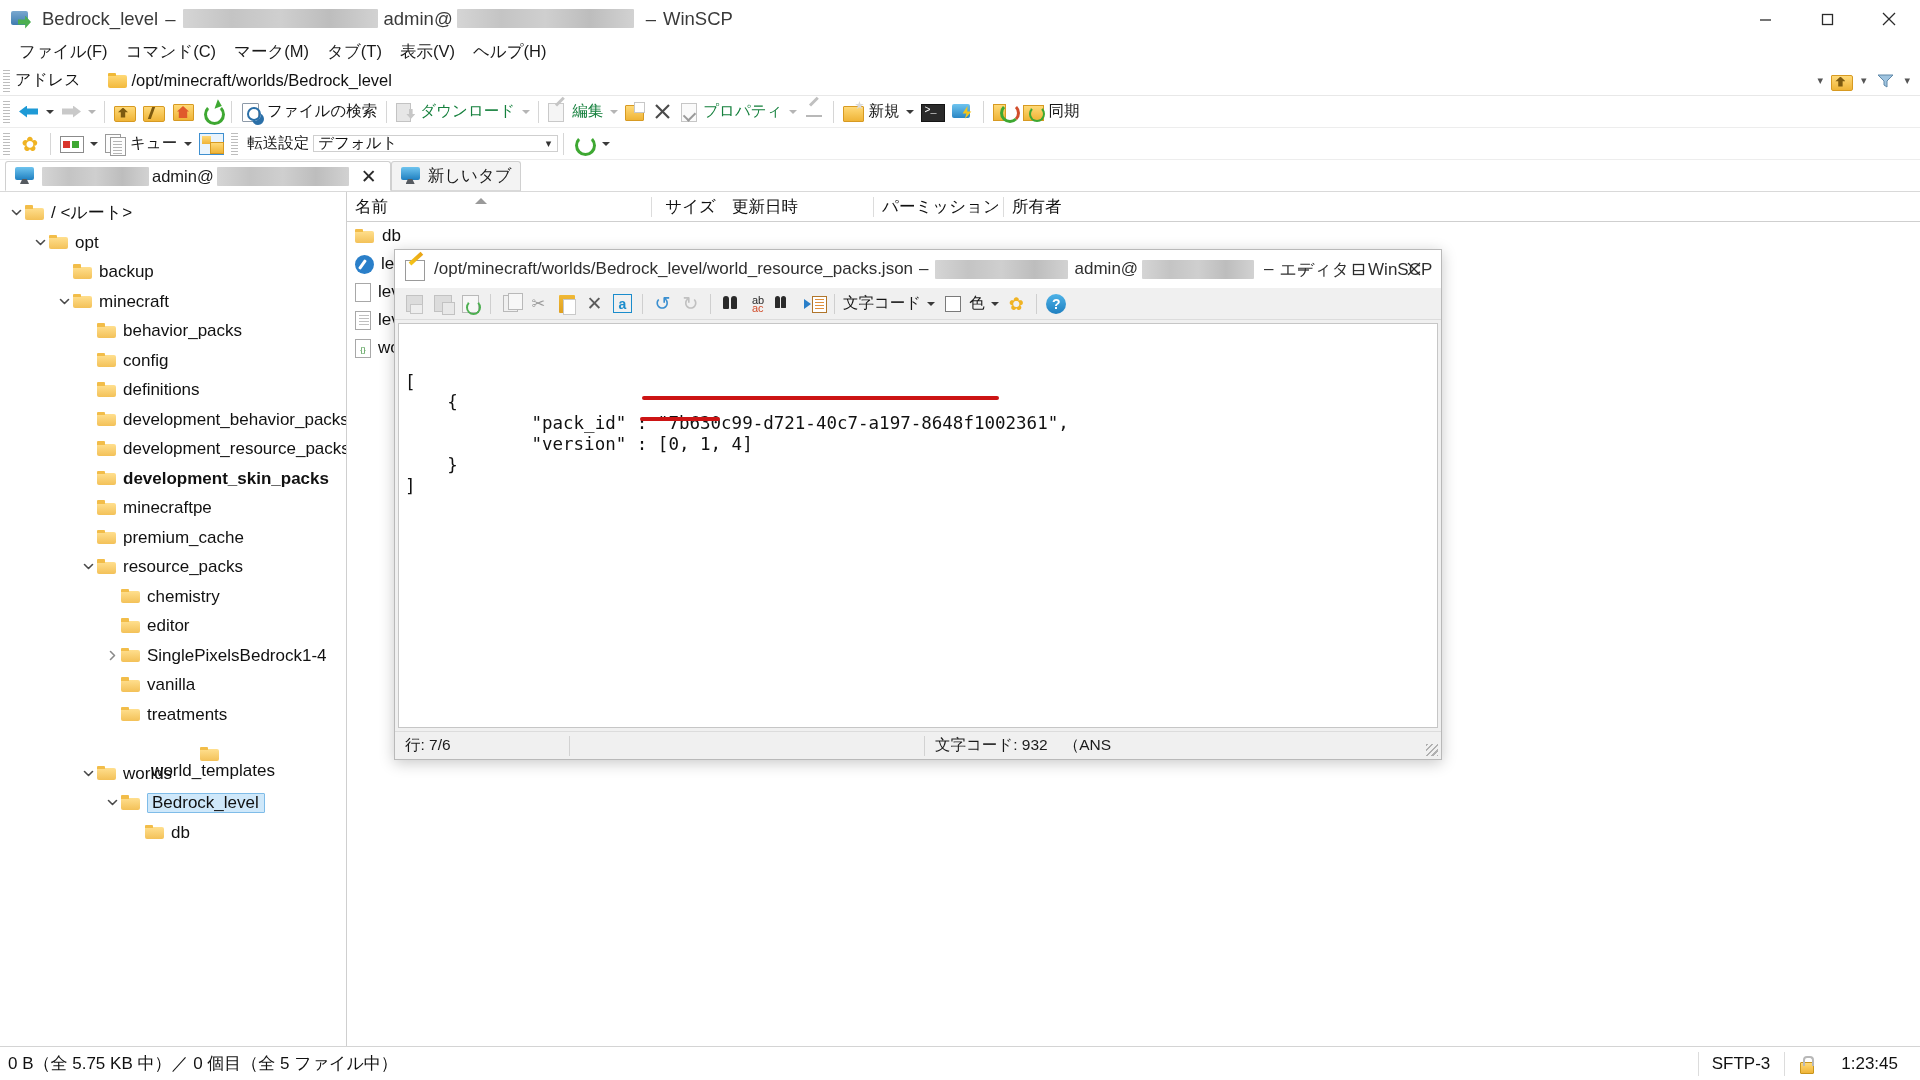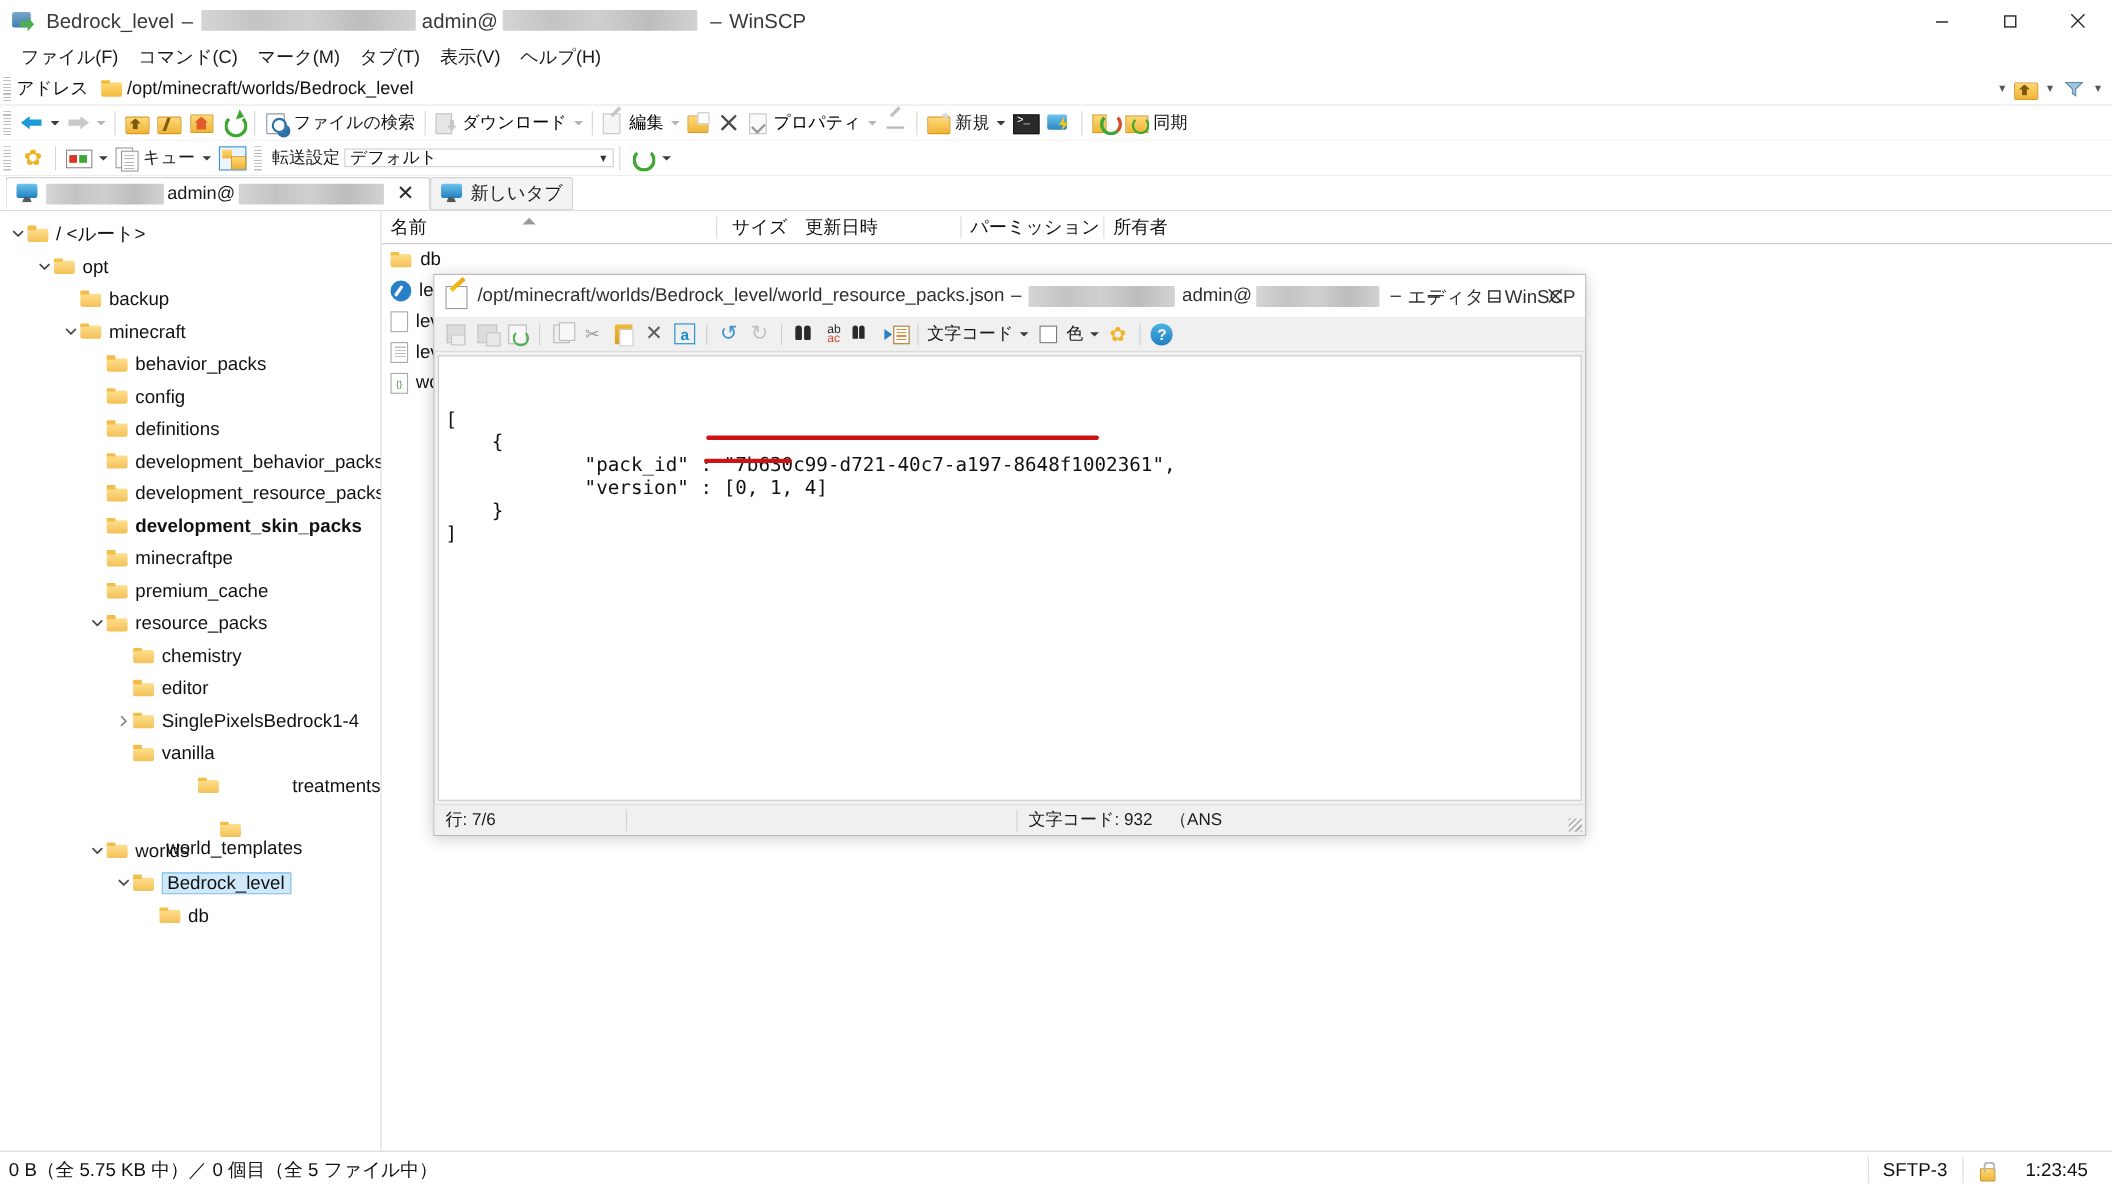--- a/index.html
+++ b/index.html
@@ -103,21 +103,21 @@
     position: relative;
   }
   .grip {
     width: 7px; height: 22px;
     margin-left: 3px; margin-right: 5px;
     flex-shrink: 0;
     background-image: repeating-linear-gradient(180deg,#bdbdbd 0px,#bdbdbd 1px,transparent 1px,transparent 3px);
   }
   .addr-label {
     font-size: 16px; color: #111;
-    margin-right: 8px;
+    margin-right: 24px;
     white-space: nowrap;
   }
   .addr-field {
     flex: 1;
     height: 26px;
     background: #ffffff;
     border: none;
     display: flex;
     align-items: center;
     padding-left: 3px;
@@ -176,21 +176,21 @@
   }
   .tb-btn {
     height: 28px;
     display: flex; align-items: center;
     padding: 0 4px;
     gap: 4px;
     white-space: nowrap;
     flex-shrink: 0;
   }
   .tb-btn .lbl { font-size: 15.5px; color: #151515; }
-  .tb-btn.disabled .lbl { color: #000000; }
+  .tb-btn.disabled .lbl { color: #15803d; }
   .caret {
     width: 0; height: 0;
     border-left: 4px solid transparent;
     border-right: 4px solid transparent;
     border-top: 4.5px solid #3a3a3a;
     margin: 0 3px;
   }
   .caret.dim { border-top-color: #b5b5b5; }
 
   
@@ -1139,21 +1139,21 @@
               </svg>
             </div>
             <div class="tfolder"></div>
             <span class="tree-label">SinglePixelsBedrock1-4</span>
           </div>
           <div class="tree-row" style="padding-left: 104px;">
             <div class="chev"></div>
             <div class="tfolder"></div>
             <span class="tree-label">vanilla</span>
           </div>
-          <div class="tree-row" style="padding-left: 104px; justify-content: space-between;">
+          <div class="tree-row" style="padding-left: 104px;">
             <div class="chev"></div>
             <div class="tfolder"></div>
             <span class="tree-label">treatments</span>
           </div>
           <div class="tree-row" style="padding-left: 80px; flex-direction: column;">
             <div class="chev"></div>
             <div class="tfolder"></div>
             <span class="tree-label">world_templates</span>
           </div>
           <div class="tree-row" style="padding-left: 80px;">

